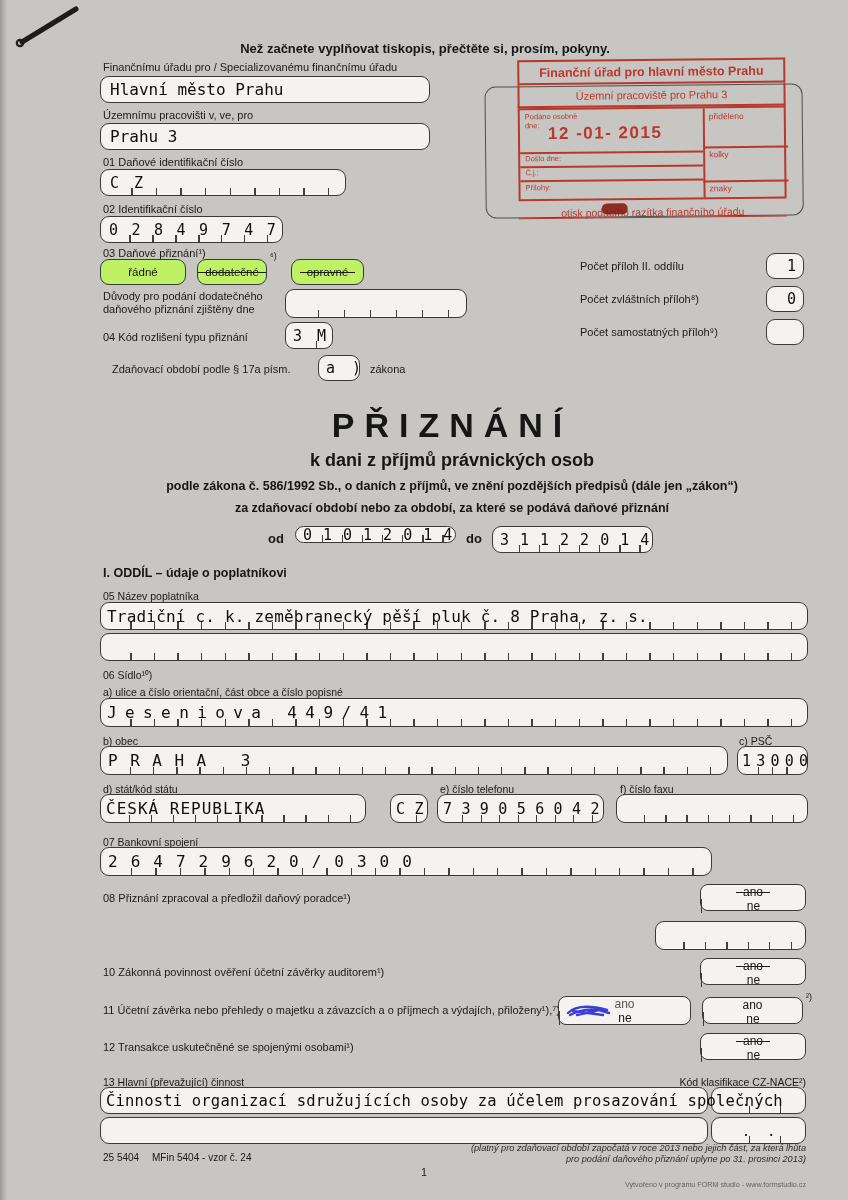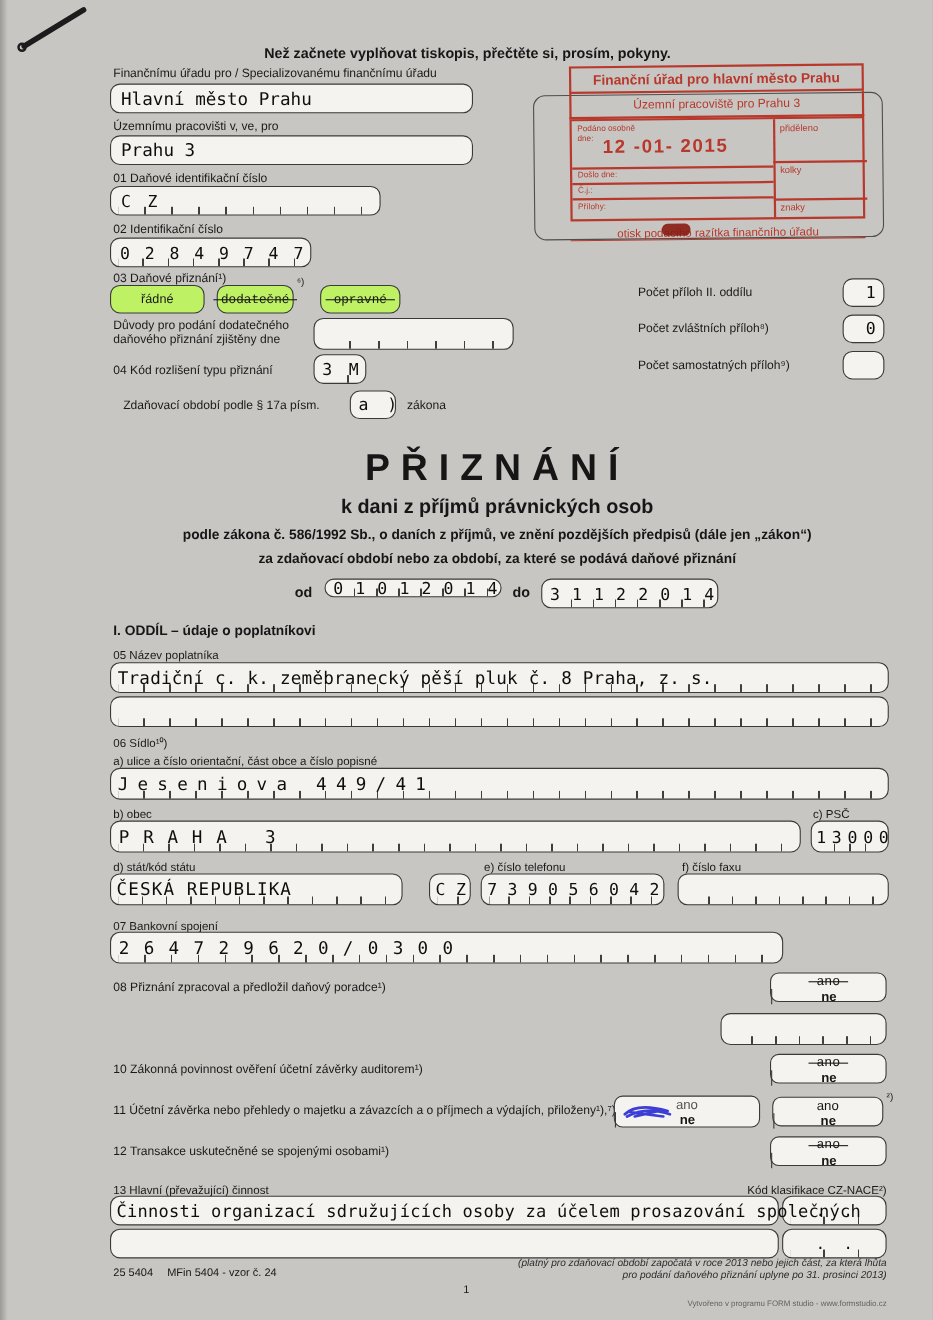--- a/index.html
+++ b/index.html
@@ -8,22 +8,22 @@
   .abs{position:absolute;}
   .lbl{position:absolute;font-size:11px;color:#1a1a1a;white-space:nowrap;}
   .lbls{position:absolute;font-size:10.5px;color:#1a1a1a;white-space:nowrap;}
   .bold{font-weight:bold;}
   .box{position:absolute;background:#f4f3ef;border:1.4px solid #3a3a3a;border-radius:9px;box-sizing:border-box;display:flex;align-items:center;}
   .comb{background-image:repeating-linear-gradient(90deg,transparent 0,transparent calc(var(--cw) - 1.4px),#3f3f3f calc(var(--cw) - 1.4px),#3f3f3f var(--cw));background-size:calc(100% - 14px) 7px;background-repeat:no-repeat;background-position:7px 100%;}
   .v{font-family:"DejaVu Sans Mono","Liberation Mono",monospace;font-size:16px;color:#0e0e0e;white-space:pre;}
   .optbox{position:absolute;background:#bef264;border:1.4px solid #3a3a3a;border-radius:9px;box-sizing:border-box;display:flex;align-items:center;justify-content:center;font-size:11.5px;}
   .anone{position:absolute;background:#f4f3ef;border:1.4px solid #3a3a3a;border-radius:8px;box-sizing:border-box;display:flex;font-size:12px;flex-direction:column;}
   .anone .cell{flex:1.1;display:flex;align-items:center;justify-content:center;position:relative;}
-  .anone .cell + .cell{flex:1;border-left:1.4px solid #3a3a3a;font-weight:bold;}
-  .strike{position:relative;display:inline-block;font-family:Liberation Mono, monospace;}
+  .anone .cell + .cell{flex:1;border-left:1.4px solid #3a3a3a;}
+  .strike{position:relative;display:inline-block;}
   .strike::before{content:"";position:absolute;left:-7px;right:-7px;top:48%;border-top:1.6px solid #1d1d1d;}
   .rtx{position:absolute;color:#b8382c;white-space:nowrap;}
   .rline{position:absolute;background:#b8382c;height:1.6px;}
   .sup{position:absolute;font-size:9px;color:#1a1a1a;}
   .ital{font-style:italic;}
 </style>
 </head>
 <body>
 
 <div class="page">

